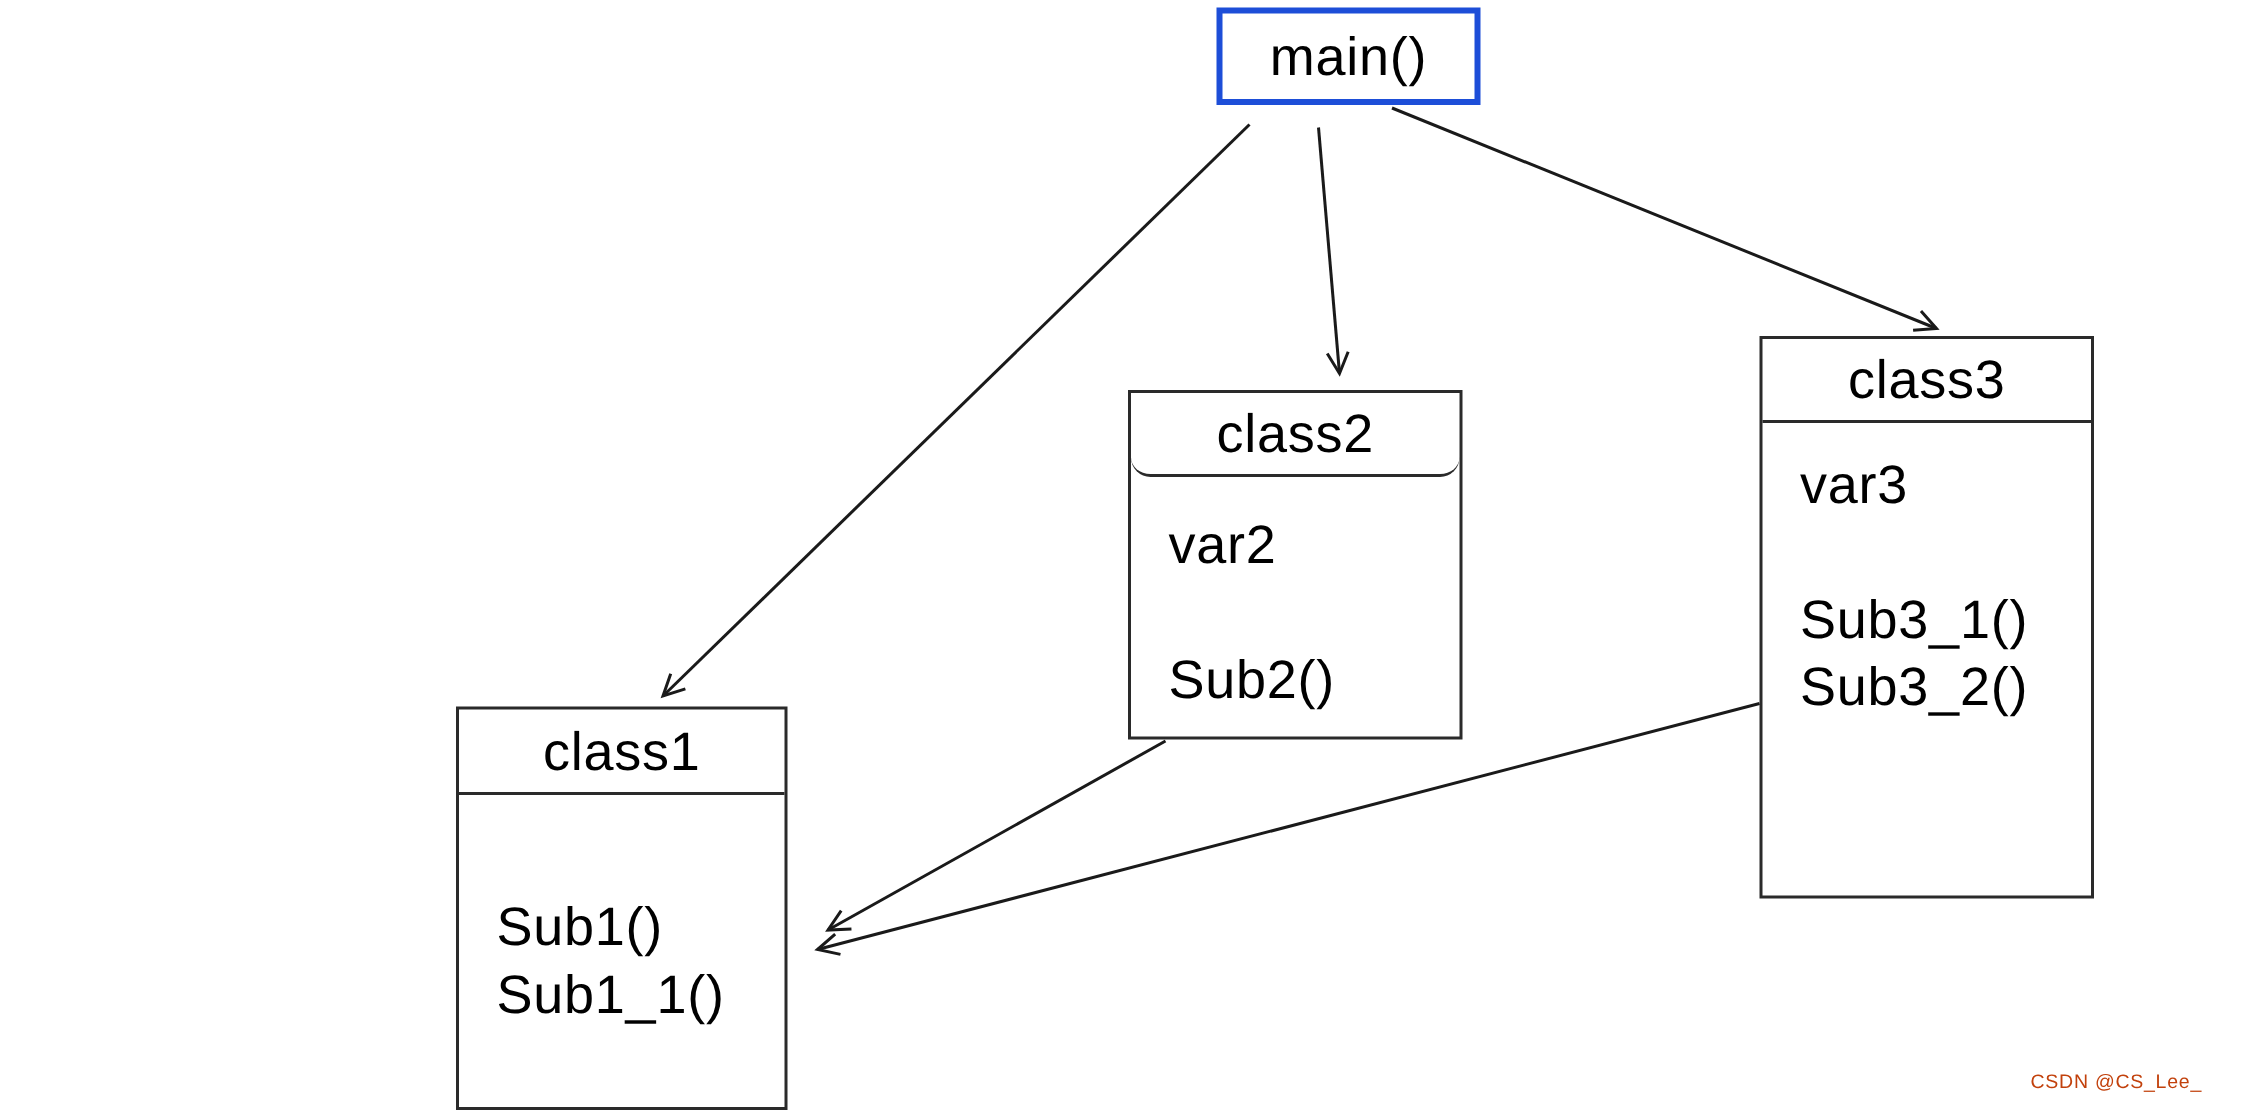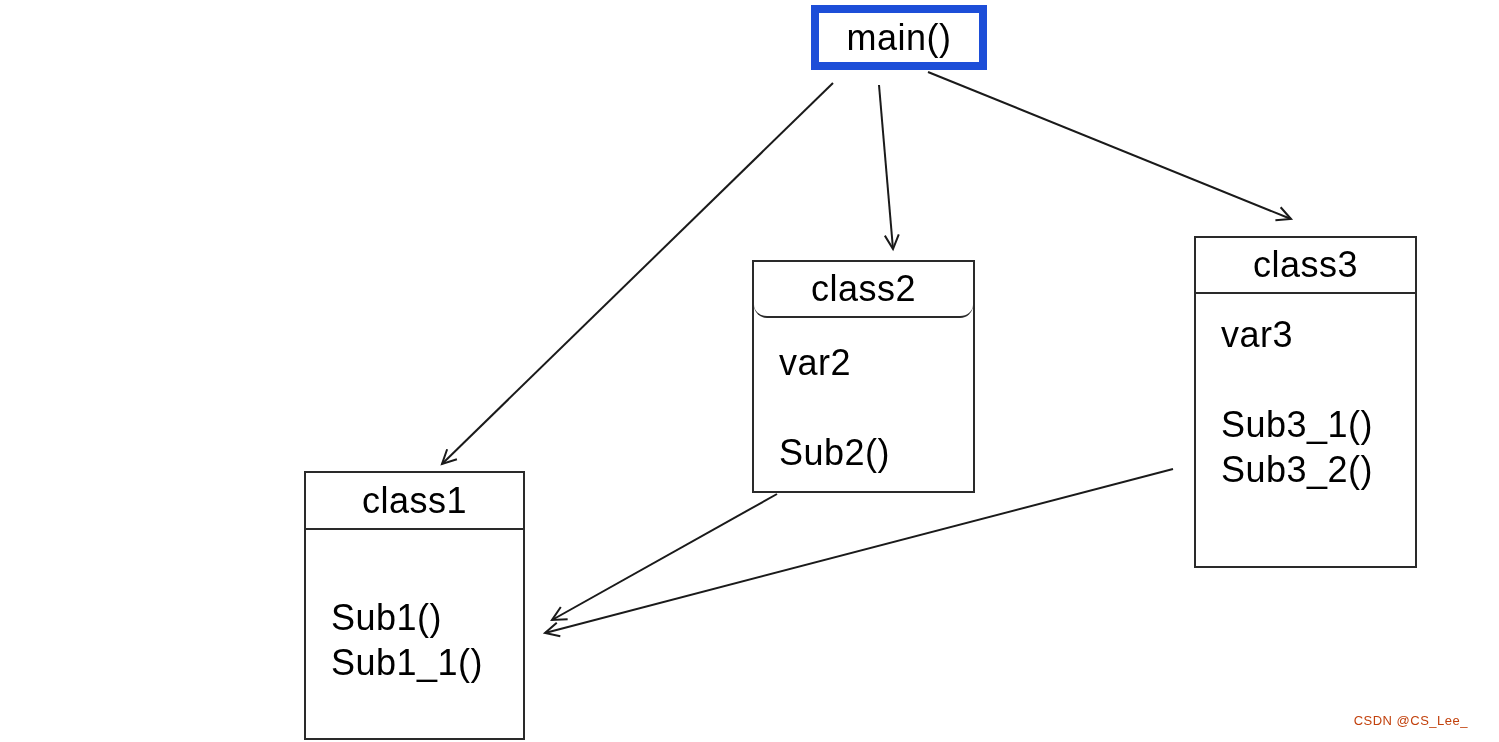--- a/index.html
+++ b/index.html
@@ -47,39 +47,39 @@
     line-height: 45px;
     padding-left: 25px;
     white-space: nowrap;
   }
   .body-line { height: 45px; }
   .main-box {
     position: absolute;
     left: 811px; top: 5px;
     width: 176px; height: 65px;
     box-sizing: border-box;
-    border: 8px solid #1d4ed8;
+    border: 4px solid #1d4ed8;
     background: #ffffff;
     display: flex;
     align-items: center;
     justify-content: center;
     font-size: 36px;
     letter-spacing: 0.5px;
     z-index: 1;
   }
   
   .box-class1 { left: 304px; top: 471px; width: 221px; height: 269px; }
   .box-class1 .uml-title { height: 57px; }
   .box-class1 .uml-body  { padding-top: 20px; }
   
   .box-class2 { left: 752px; top: 260px; width: 223px; height: 233px; }
   .box-class2 .uml-title { height: 56px; border-radius: 13px; }
   .box-class2 .uml-body  { padding-top: 22px; }
   
-  .box-class3 { left: 1173px; top: 236px; width: 223px; height: 332px; margin-left: 21px; }
+  .box-class3 { left: 1173px; top: 224px; width: 223px; height: 375px; }
   .box-class3 .uml-title { height: 56px; }
   .box-class3 .uml-body  { padding-top: 18px; }
   .watermark {
     position: absolute;
     right: 31px;
     bottom: 14px;
     font-size: 13px;
     letter-spacing: 0.5px;
     color: #c2410c;
     z-index: 3;

